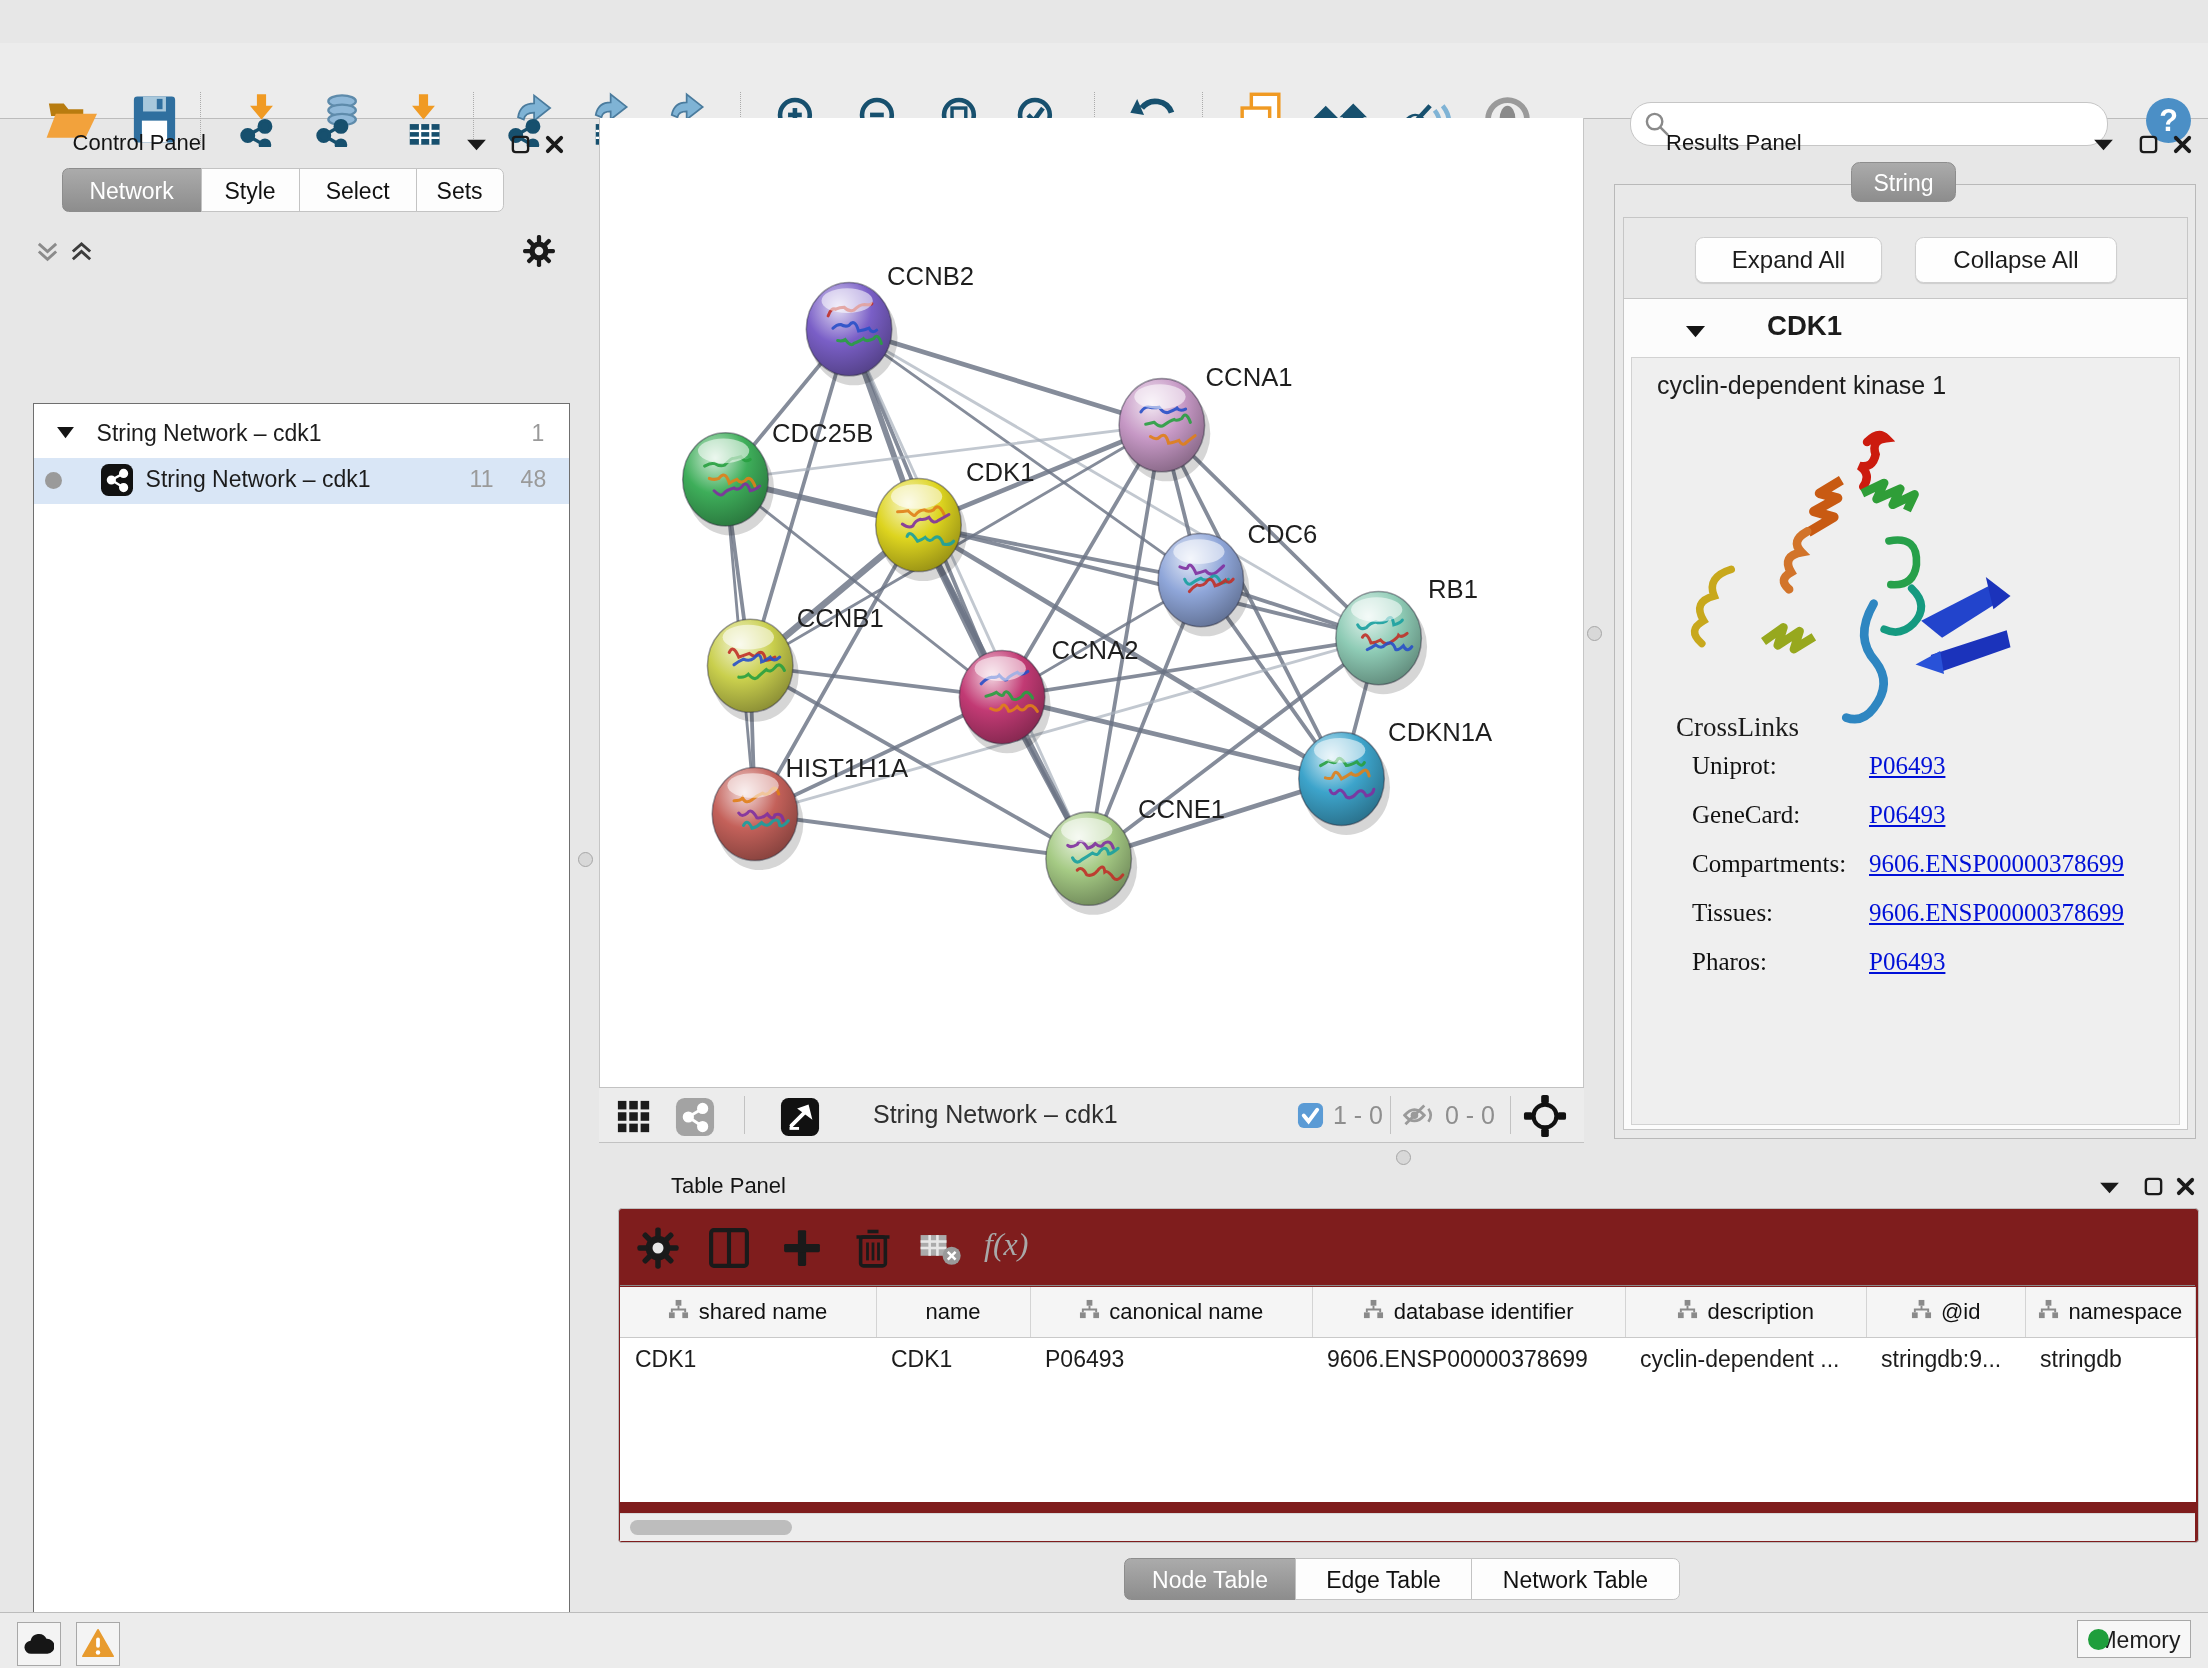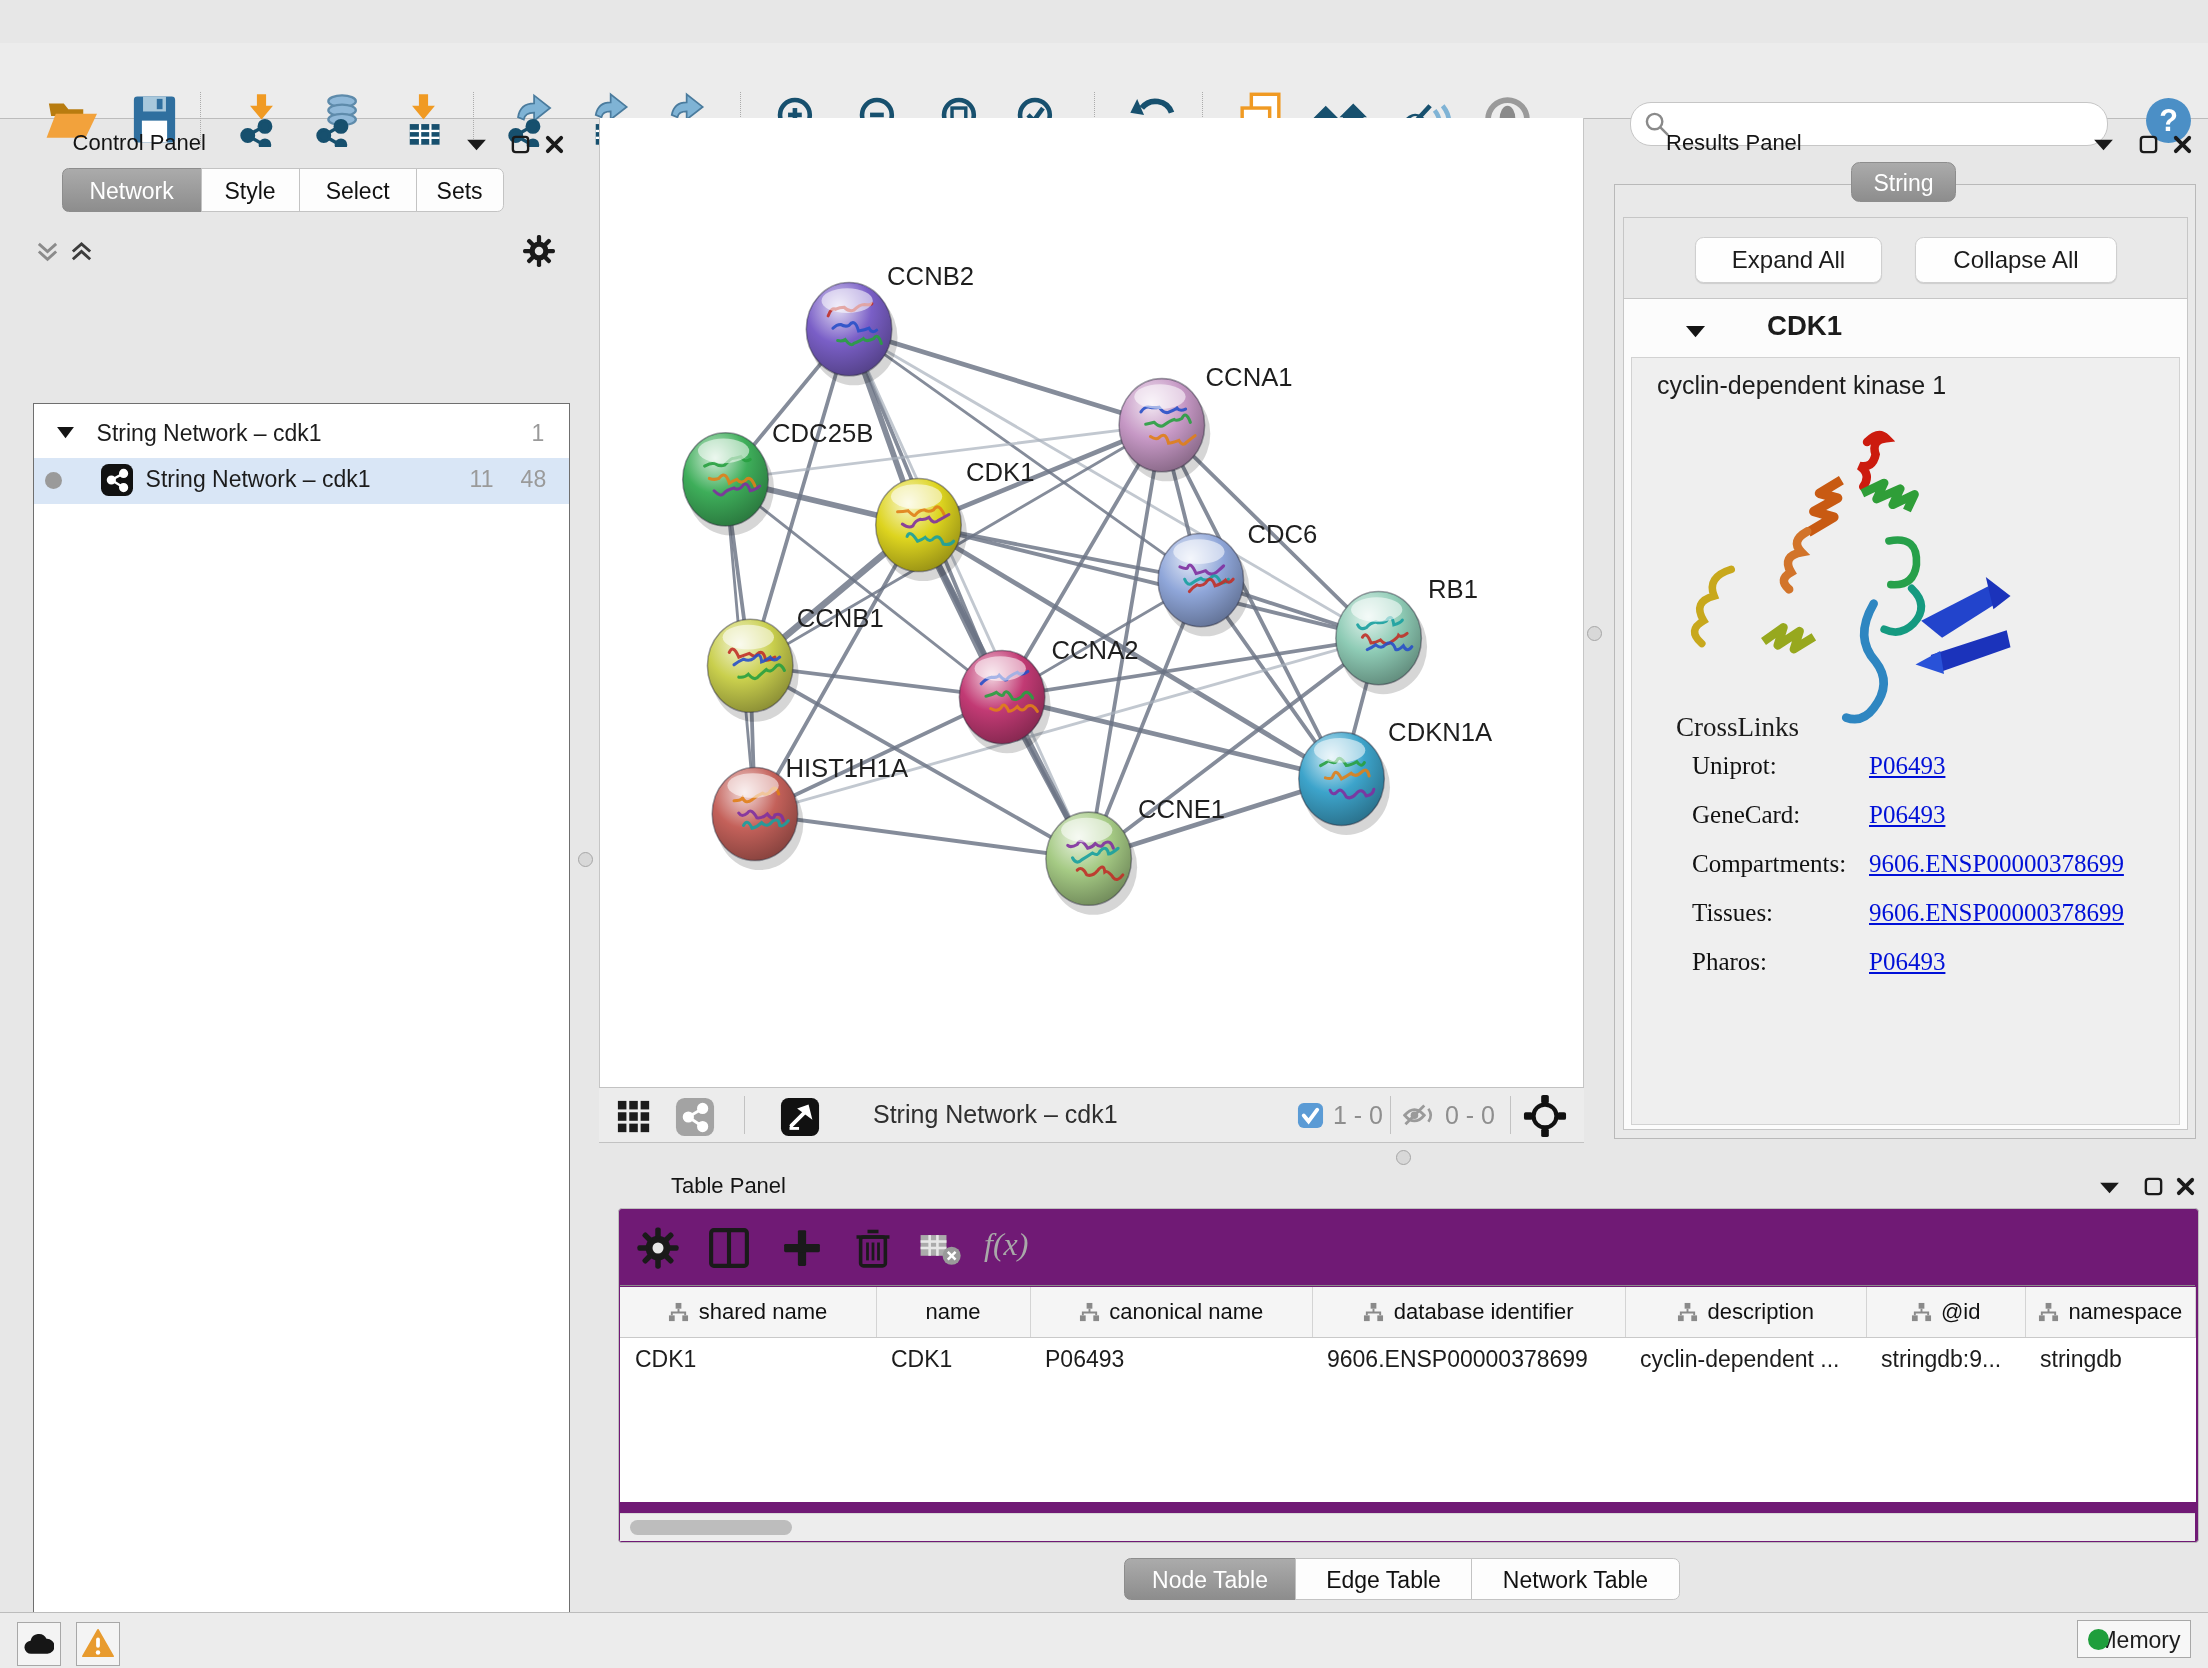--- a/index.html
+++ b/index.html
@@ -53,29 +53,29 @@
   .rp-btnbox{left:1623px;top:217px;width:563px;height:107px;background:#e9e9e9;border:1px solid #c6c6c6;}
   .rbtn{position:absolute;top:19px;height:44px;background:#fefefe;border:1px solid #cfcfcf;border-radius:8.6px;
     font-size:24px;text-align:center;line-height:44px;cursor:pointer;box-shadow:0 1px 1px rgba(0,0,0,.12);}
   .rp-cdk{left:1623px;top:298px;width:563px;height:830px;background:#fcfcfc;border:1px solid #c6c6c6;}
   .rp-content{left:1631px;top:357px;width:547px;height:766px;background:#efefef;border:1px solid #d2d2d2;}
   .serif{font-family:"Liberation Serif",serif;}
   .xl-label{font-size:25px;color:#111;}
   .xl-link{font-size:25px;color:#0010d8;text-decoration:underline;cursor:pointer;}
 
   
-  .tp-box{left:618px;top:1208px;width:1579px;height:333px;background:#701a75;border:1px solid #bfbfbf;border-radius:3.8px;}
+  .tp-box{left:618px;top:1208px;width:1579px;height:333px;background:#7f1d1d;border:1px solid #bfbfbf;border-radius:3.8px;}
   .tpi{position:absolute;top:17px;width:44px;height:44px;cursor:pointer;}
   .fx{font-family:"Liberation Serif",serif;font-style:italic;font-size:32px;color:#a9a9a9;}
   .ntable{position:absolute;left:1px;top:78px;width:1575px;border-collapse:collapse;table-layout:fixed;
     background:#fff;font-size:23px;}
   .ntable th{height:48px;background:#f5f5f5;border-right:1px solid #d4d4d4;border-bottom:1px solid #c9c9c9;
     font-weight:normal;font-size:22px;color:#111;}
   .ntable td{height:42px;padding:0 15px;vertical-align:middle;white-space:nowrap;overflow:hidden;}
-  .thflex{display:flex;align-items:center;justify-content:center;gap:9.5px;}
+  .thflex{display:flex;align-items:flex-start;justify-content:center;gap:9.5px;}
   .hscroll{position:absolute;left:1px;top:304px;width:1575px;height:27px;background:#ededed;border-top:1px solid #d8d8d8;}
   .hthumb{position:absolute;left:9.5px;top:5.7px;width:162px;height:15px;border-radius:7.6px;background:#bdbdbd;}
   .btab{position:absolute;top:1558px;height:42px;line-height:42px;}
 
   
   .statusbar{left:0;top:1612px;width:2208px;height:56px;background:#ececec;border-top:1px solid #bcbcbc;}
   .sbtn{position:absolute;top:8.6px;width:42px;height:42px;background:#f4f4f4;border:1px solid #a8a8a8;cursor:pointer;}
   .membtn{position:absolute;left:2077px;top:6.7px;width:114px;height:38px;background:#f7f7f7;border:1px solid #a8a8a8;
     font-size:23px;text-align:right;line-height:38px;padding-right:9.5px;box-sizing:border-box;cursor:pointer;}
   .memdot{position:absolute;left:9.5px;top:8.6px;width:21px;height:21px;border-radius:50%;}

